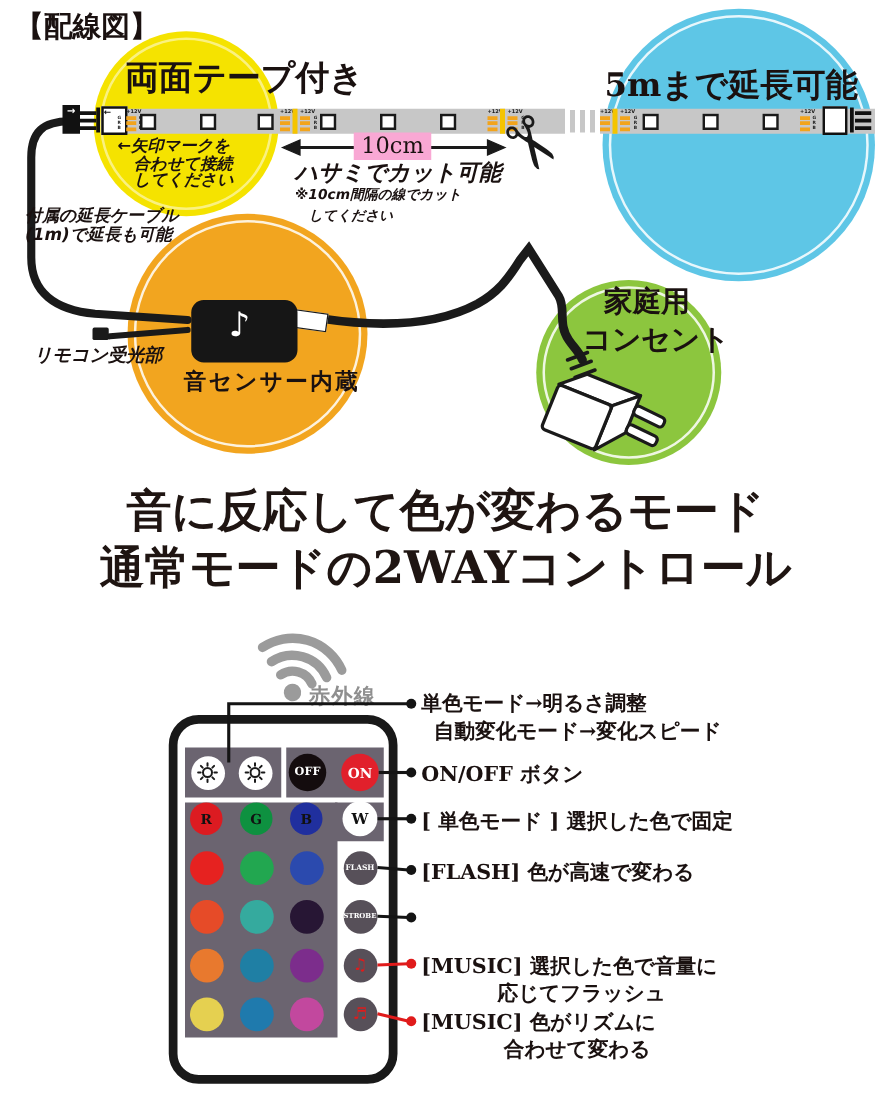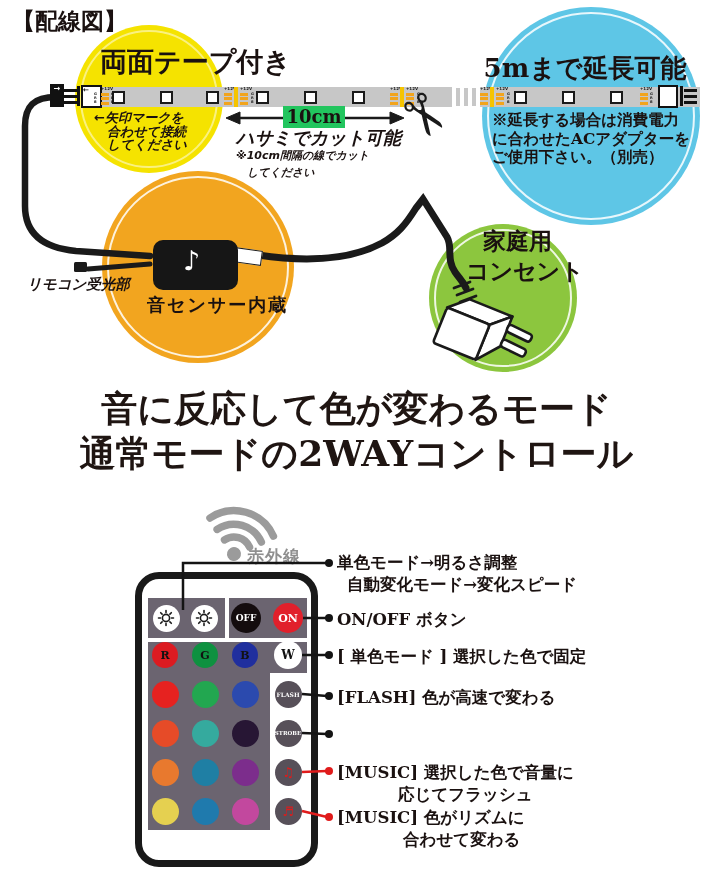--- a/index.html
+++ b/index.html
@@ -102,30 +102,29 @@
   <div class="abs" style="left:153px;top:240px;width:85px;height:50px;background:#161616;border-radius:10px;z-index:4;">
     <span class="abs" style="left:30px;top:6px;color:#fff;font-size:27px;line-height:30px;">♪</span>
   </div>
 
   <div class="abs serif b" style="left:12px;top:6px;font-size:23px;color:#1a1110;z-index:5;">【配線図】</div>
 
   <div class="abs serif b" style="left:93px;top:44px;width:205px;text-align:center;font-size:27px;color:#1a1110;z-index:5;">両面テープ付き</div>
 
   <div class="abs serif b" style="left:460px;top:51px;width:250px;text-align:center;font-size:26px;color:#1a1110;z-index:5;">5mまで延長可能</div>
 
-  <div class="abs serif b preline" style="left:492px;top:111px;font-size:15.5px;line-height:18.5px;color:#1a1110;z-index:5;">※延長する場合は消費電力
-に合わせたACアダプターを
-ご使用下さい。（別売）</div>
 
   <div class="abs gothic b preline" style="left:94px;top:111px;font-size:13px;line-height:13.5px;color:#1a1110;z-index:5;">←矢印マークを
 　合わせて接続
 　してください</div>
 
-
-  <div class="abs serif" style="left:283px;top:106px;width:62px;height:22px;background:#22c55e;text-align:center;font-size:18px;font-weight:bold;color:#1a1110;z-index:5;">10cm</div>
+  <div class="abs gothic b preline" style="left:20px;top:166px;font-size:13.5px;line-height:14.5px;color:#1a1110;z-index:5;">付属の延長ケーブル
+(1m)で延長も可能</div>
+
+  <div class="abs serif" style="left:283px;top:106px;width:62px;height:22px;background:#f9a8d4;text-align:center;font-size:18px;font-weight:normal;color:#1a1110;z-index:5;">10cm</div>
 
   <div class="abs gothic b" style="left:236px;top:126px;font-size:18px;color:#1a1110;z-index:5;">ハサミでカット可能</div>
 
   <div class="abs gothic b preline" style="left:236px;top:147px;font-size:11px;line-height:17px;color:#1a1110;z-index:5;">※10cm間隔の線でカット
 　してください</div>
 
   <div class="abs gothic b" style="left:27px;top:275px;font-size:14.5px;color:#1a1110;z-index:5;">リモコン受光部</div>
 
   <div class="abs serif b" style="left:147px;top:293px;font-size:18px;letter-spacing:2px;color:#1a1110;z-index:5;">音センサー内蔵</div>
 

